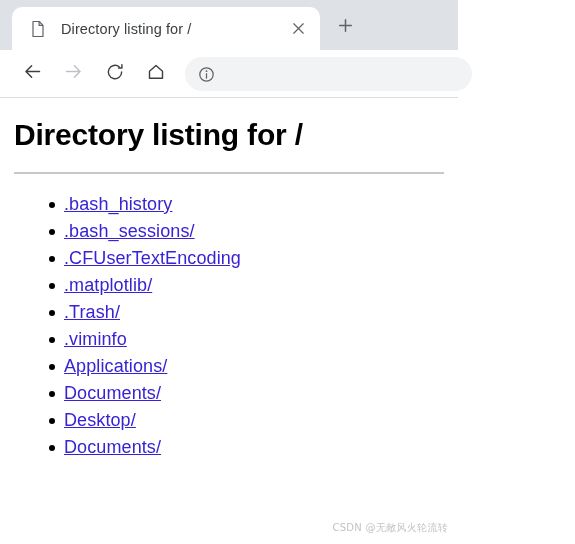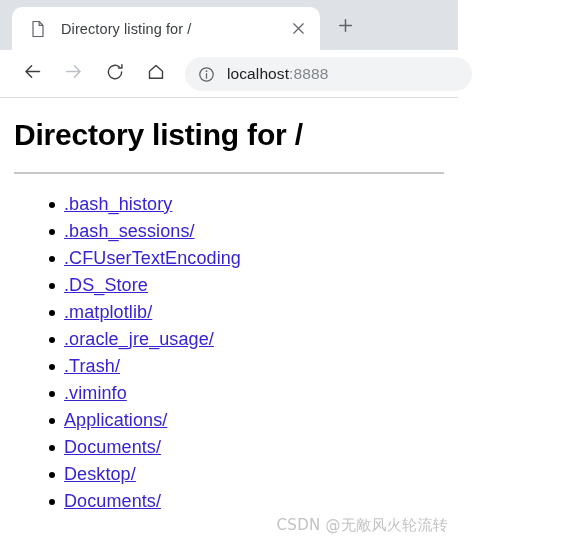--- a/index.html
+++ b/index.html
@@ -194,21 +194,21 @@
     text-decoration: underline;
     text-underline-offset: 1px;
     letter-spacing: 0.1px;
     white-space: nowrap;
   }
 
   .watermark {
     position: absolute;
     right: 10px;
     bottom: 9px;
-    font-size: 15px;
+    font-size: 10px;
     color: #c3c3c3;
     white-space: nowrap;
     letter-spacing: 0.3px;
     font-family: "DejaVu Sans", sans-serif;
   }
 </style>
 </head>
 <body>
 
 <div class="browser">
@@ -276,48 +276,41 @@
     </div>
 
     <div class="omnibox">
       <span class="omnibox-icon">
         <svg viewBox="0 0 18 18" width="17" height="17" aria-hidden="true">
           <circle cx="9" cy="9" r="7.1" fill="none" stroke="#5f6368" stroke-width="1.3"></circle>
           <circle cx="9" cy="5.5" r="0.95" fill="#5f6368"></circle>
           <path d="M9 8.1 V12.9" stroke="#5f6368" stroke-width="1.3" stroke-linecap="round"></path>
         </svg>
       </span>
-      <span class="omnibox-url"><span>localhost</span><span class="port">:8888</span></span>
     </div>
   </div>
 
   <div class="page">
 
     <h1 class="page-title">Directory listing for /</h1>
 
     <hr class="page-hr">
 
     <ul class="listing">
       <li>
           <a href="#">.bash_history</a>
         </li>
       <li>
           <a href="#">.bash_sessions/</a>
         </li>
       <li>
           <a href="#">.CFUserTextEncoding</a>
         </li>
       <li>
-          <a href="#">.DS_Store</a>
-        </li>
-      <li>
           <a href="#">.matplotlib/</a>
-        </li>
-      <li>
-          <a href="#">.oracle_jre_usage/</a>
         </li>
       <li>
           <a href="#">.Trash/</a>
         </li>
       <li>
           <a href="#">.viminfo</a>
         </li>
       <li>
           <a href="#">Applications/</a>
         </li>

